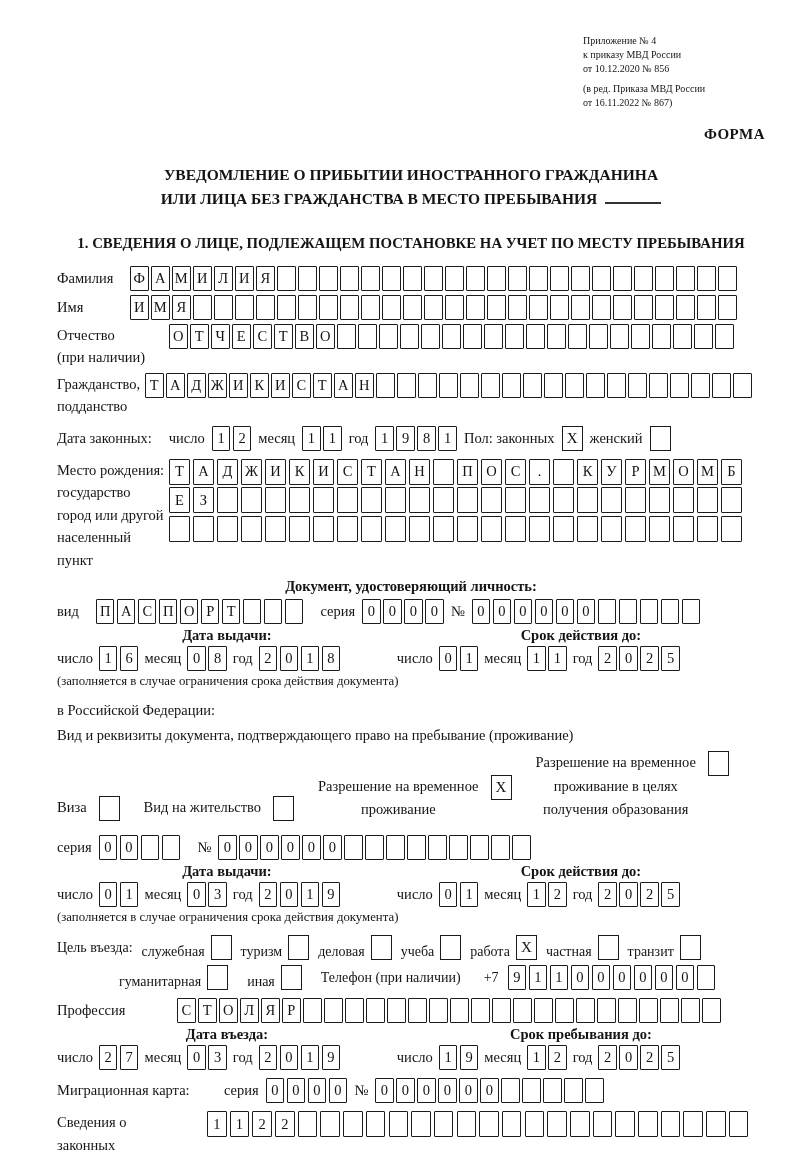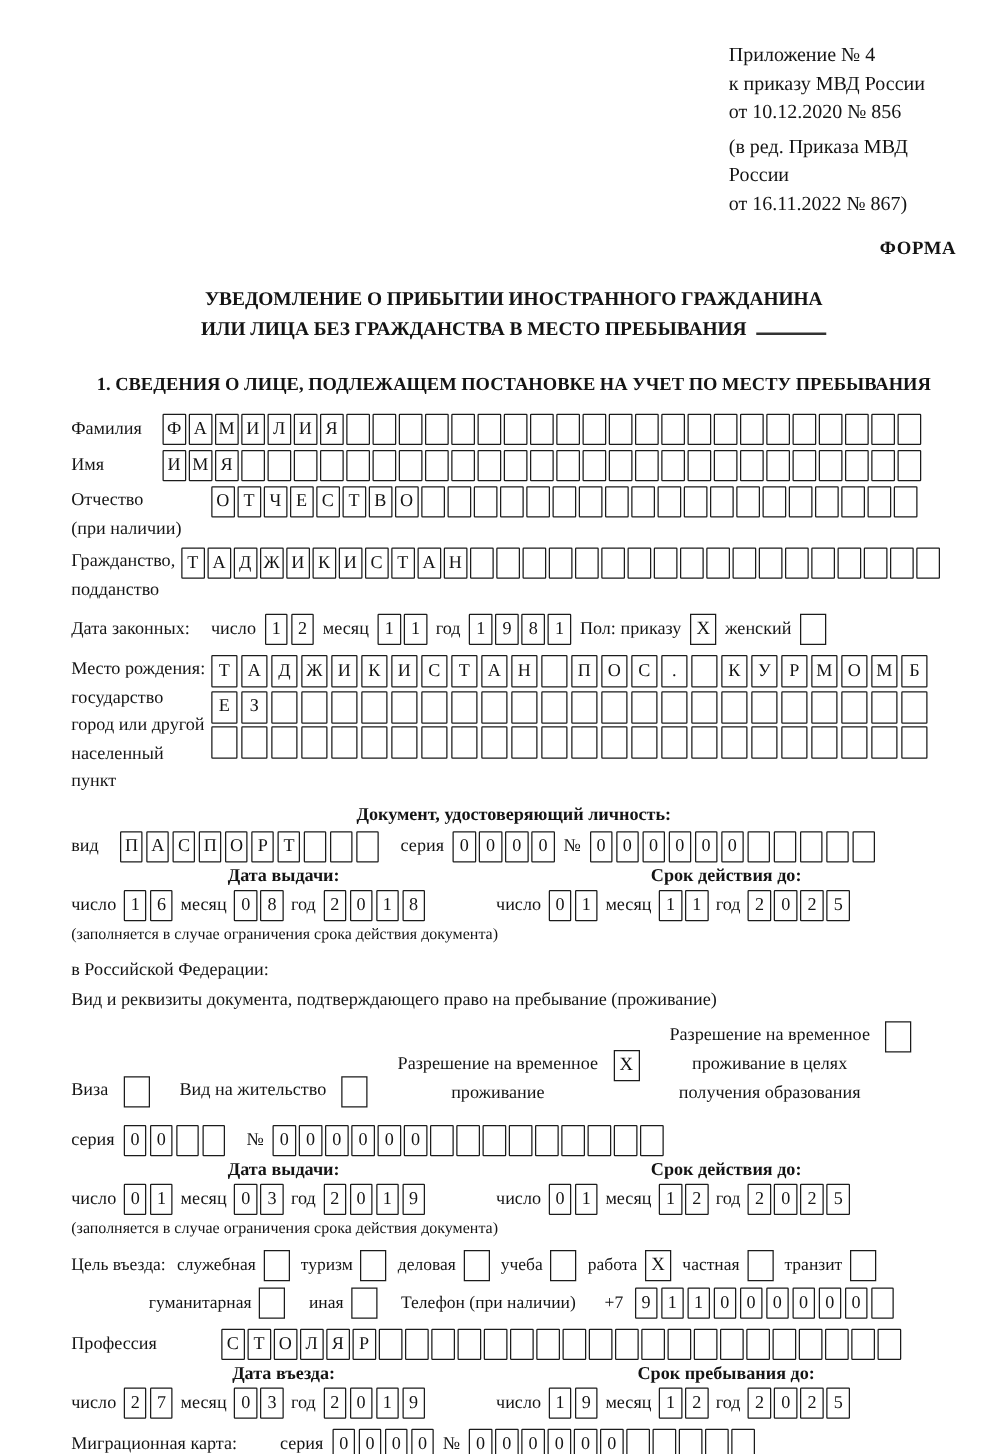--- a/index.html
+++ b/index.html
@@ -6,21 +6,21 @@
   html,body { background:#fff; }
   body {
     width:800px; min-height:1163px; margin:0 auto;
     font-family:"Liberation Serif","DejaVu Serif",serif;
     color:#141414; font-size:14.5px;
   }
   .page { padding:34px 35px 18px 57px; }
 
   
   .hdr { display:flex; justify-content:flex-end; }
-  .hdr-block { width:182px; font-size:16px; line-height:1.42; }
+  .hdr-block { width:182px; font-size:10px; line-height:1.42; }
   .hdr-block .grp2 { margin-top:5px; }
   .forma { text-align:right; font-weight:bold; font-size:15px; margin-top:16px; letter-spacing:.5px; }
 
   
   .title { text-align:center; font-weight:bold; font-size:15.5px; line-height:1.55; margin-top:20px; }
   .blank-line { display:inline-block; width:56px; border-bottom:2px solid #333; margin-left:8px; vertical-align:baseline; }
   .sec-heading { text-align:center; font-weight:bold; font-size:14.8px; margin-top:24px; }
 
   
   .frow { display:flex; align-items:flex-start; margin-top:4px; }
@@ -68,21 +68,21 @@
   .intro { margin-top:9px; line-height:1.7; }
 
   
   .opts { display:flex; align-items:flex-end; margin-top:4px; gap:24px; }
   .opt { display:flex; align-items:flex-start; gap:12px; }
   .opt .opt-text { white-space:pre-line; text-align:center; line-height:1.6; }
   .opt .checkbox { margin-top:0; }
 
   
   .purpose { display:flex; align-items:center; gap:9px; margin-top:10px; font-size:14px; flex-wrap:nowrap; }
-  .purpose .pitem { display:flex; align-items:center; gap:6px; }
+  .purpose .pitem { display:flex; align-items:flex-end; gap:6px; }
   .purpose2 { margin-left:62px; margin-top:5px; }
   .phone-prefix { margin-left:14px; }
   .rep-cells-wrap { display:flex; flex-direction:column; gap:4px; }
   .rep-cells-wrap .cell { width:19.5px; height:26px; }
   .rep-cells-wrap .cells { gap:3.2px; }
   .mt8 { margin-top:8px; } .mt14 { margin-top:14px; }
 </style>
 </head>
 <body>
 
@@ -263,21 +263,21 @@
           <span class="cell">1</span>
           <span class="cell">1</span>
         </span>
       <span class="lab">год</span>
       <span class="cells">
           <span class="cell">1</span>
           <span class="cell">9</span>
           <span class="cell">8</span>
           <span class="cell">1</span>
         </span>
-      <span>Пол: приказу</span>
+      <span>Пол: законных</span>
       <span class="checkbox">X</span>
       <span>женский</span>
       <span class="checkbox"></span>
     </div>
   </div>
 
   <div class="frow mt8">
     <div class="flabel multi w112">Место рождения:
 государство
 город или другой

